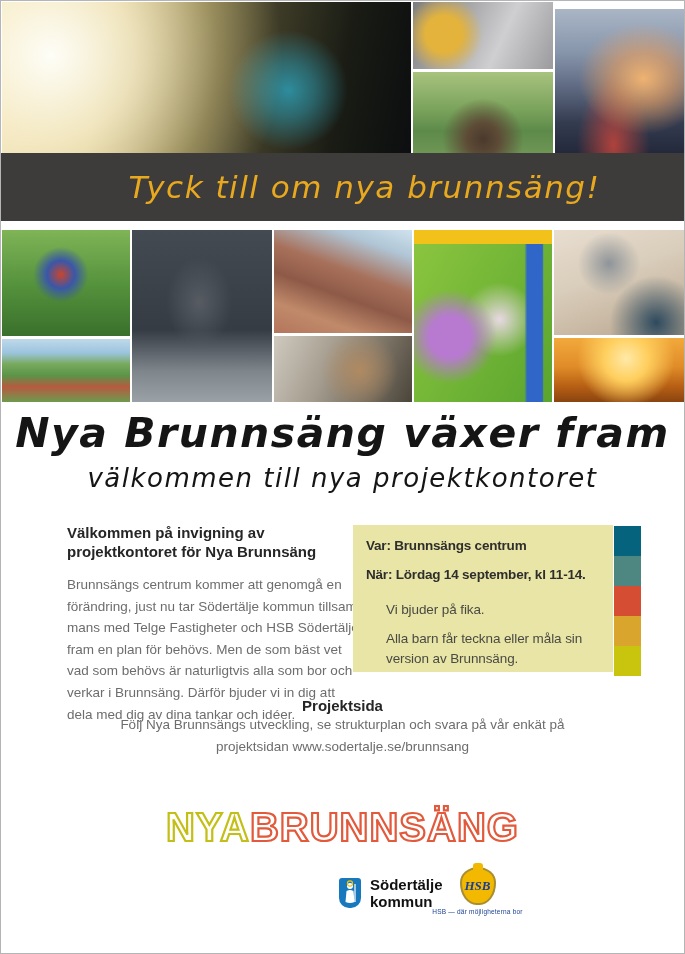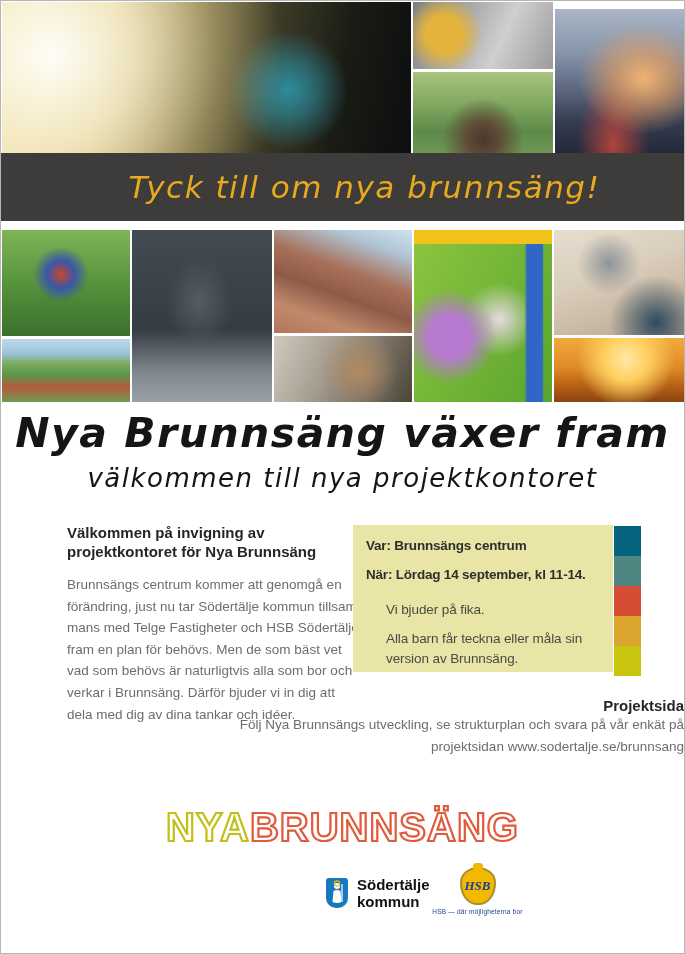--- a/index.html
+++ b/index.html
@@ -68,42 +68,42 @@
 
   .infobox{position:absolute;left:352px;top:524px;width:260px;height:147px;box-sizing:border-box;
            padding:13px 6px 0 13px;background:#e8e5a6;}
   .info-bold{font-size:13.5px;font-weight:bold;color:#2e2e2c;letter-spacing:-0.2px;white-space:nowrap;}
   .info-reg{font-size:13.5px;color:#4a4a44;letter-spacing:-0.1px;white-space:nowrap;line-height:20px;margin-left:20px;}
   .mt13{margin-top:14px;} .mt17{margin-top:18px;} .mt9{margin-top:9px;}
 
   .accent-strip{position:absolute;left:613px;top:525px;width:27px;}
   .sq{width:27px;height:30px;background:var(--c);}
 
-  .projekt{position:absolute;left:0;right:0;top:696px;text-align:right;}
+  .projekt{position:absolute;left:0;right:0;top:696px;text-align:center;}
   .projekt-head{font-size:15px;font-weight:bold;color:#262626;}
   .projekt-line{font-size:13.5px;line-height:22px;color:#6d6d6d;white-space:nowrap;}
   .projekt-line:first-of-type{margin-top:10px;}
 
   .logo{position:absolute;left:0;right:0;top:804px;text-align:center;white-space:nowrap;
         font-size:40px;font-weight:800;letter-spacing:1px;}
   .logo-part{color:var(--c);}
   @supports (-webkit-text-stroke: 1px #000){
     .logo-part{color:#fff;-webkit-text-stroke:2.2px var(--c);}
   }
 
   
   .telge{position:absolute;left:178px;top:886px;color:var(--c);
          font-size:17px;font-weight:600;letter-spacing:0;}
   .telge-markwrap{position:absolute;left:20px;top:-14px;width:20px;height:16px;}
   .tm-red{position:absolute;left:9px;top:0;width:4px;height:13px;background:var(--c);
           transform:rotate(28deg);border-radius:1px;}
   .tm-yellow{position:absolute;left:2px;top:5px;width:4px;height:9px;background:var(--c);
              transform:rotate(-38deg);border-radius:1px;}
 
-  .skommun{position:absolute;left:325px;top:875px;display:flex;align-items:center;gap:9px;}
+  .skommun{position:absolute;left:338px;top:875px;display:flex;align-items:center;gap:9px;}
   .shield{width:22px;height:30px;background:var(--c);border-radius:3px 3px 10px 10px;
           position:relative;flex:0 0 auto;}
   .shield svg{position:absolute;left:0;top:0;}
   .skommun-text{font-size:15px;line-height:17px;font-weight:bold;color:#111;}
 
   .hsb{position:absolute;left:424px;top:866px;width:105px;text-align:center;}
   .crest{display:inline-block;width:36px;height:38px;background:var(--c);
          border-radius:50% 50% 46% 46% / 40% 40% 58% 58%;
          box-shadow:inset 0 0 0 2px rgba(26,63,148,.35);position:relative;}
   .crest::before{content:"";position:absolute;left:13px;top:-4px;width:10px;height:7px;

